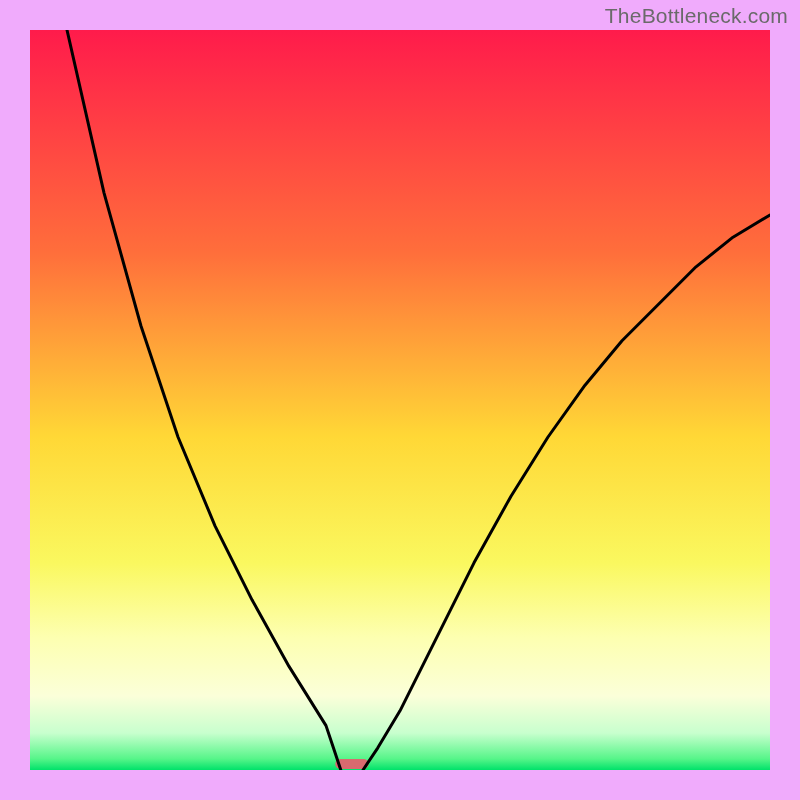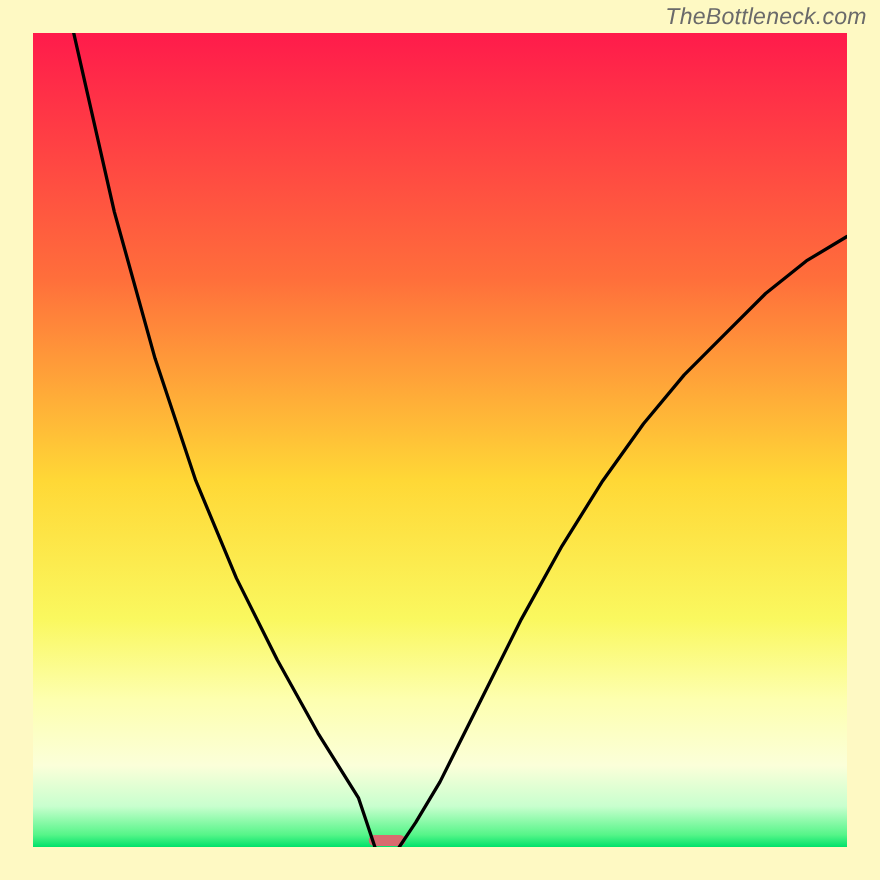--- a/index.html
+++ b/index.html
@@ -8,22 +8,21 @@
     background: #000;
     width: 800px;
     height: 800px;
     overflow: hidden;
     font-family: Arial, Helvetica, sans-serif;
   }
   .frame {
     position: relative;
     width: 800px;
     height: 800px;
-    background: #fef9c3;
-    font-style: italic;
+    background: #f0abfc;
   }
   .watermark {
     position: absolute;
     top: 4px;
     right: 12px;
     color: #6a6a6a;
     font-size: 21px;
     font-weight: 500;
     letter-spacing: 0.2px;
     z-index: 50;

